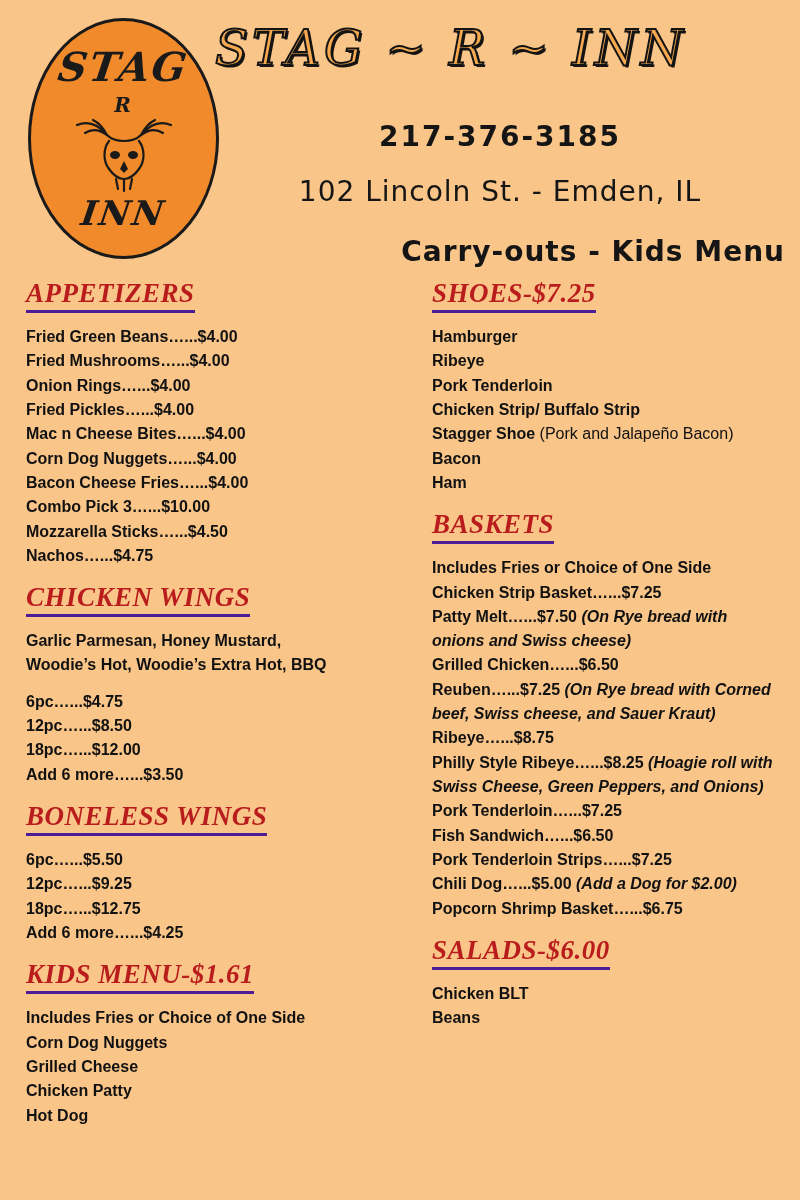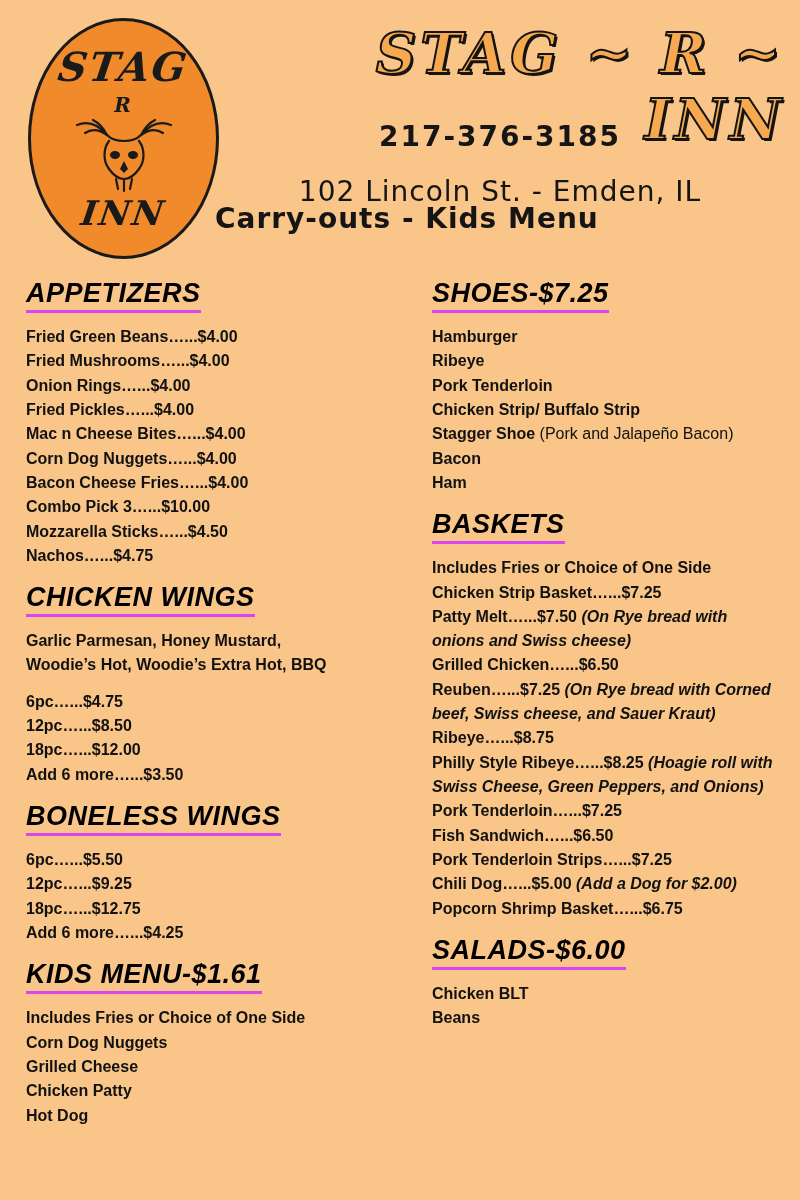--- a/index.html
+++ b/index.html
@@ -66,25 +66,25 @@
     left: 50%;
     top: 96px;
     transform: translateX(-50%);
   }
 
   .title {
     position: absolute;
     left: 215px;
     top: 20px;
     width: 570px;
-    text-align: right;
+    text-align: left;
     font-family: "DejaVu Serif", serif;
     font-style: italic;
-    font-weight: bold;
-    font-size: 56px;
+    font-weight: normal;
+    font-size: 48px;
     letter-spacing: 4px;
     color: #f6a94f;
     -webkit-text-stroke: 2px #141414;
     text-shadow: 2px 2px 0 #141414;
   }
   .phone {
     position: absolute;
     left: 215px;
     top: 120px;
     width: 570px;
@@ -103,23 +103,23 @@
     text-align: center;
     font-family: "DejaVu Sans", sans-serif;
     font-weight: normal;
     font-size: 28px;
     letter-spacing: 1px;
     color: #151515;
   }
   .carry {
     position: absolute;
     left: 215px;
-    top: 202px;
-    width: 570px;
-    text-align: left;
+    top: 235px;
+    width: 570px;
+    text-align: right;
     font-family: "DejaVu Sans", sans-serif;
     font-weight: bold;
     font-size: 28px;
     letter-spacing: 1px;
     color: #151515;
   }
 
   
   .columns {
     position: absolute;
@@ -128,28 +128,28 @@
     width: 800px;
   }
   .col {
     position: absolute;
     top: 0;
   }
   .col-left { left: 26px; width: 380px; }
   .col-right { left: 432px; width: 350px; }
 
   .section-title {
-    font-family: Liberation Sans, sans-serif;
+    font-family: Liberation Serif, serif;
     font-style: italic;
     font-weight: bold;
     font-size: 27px;
     letter-spacing: 0.5px;
-    color: #000000;
+    color: #b91c1c;
     display: inline-block;
-    border-bottom: 3px solid #d946ef;
+    border-bottom: 3px solid #4c1d95;
     padding-bottom: 1px;
     margin: 0 0 12px 0;
   }
   .section + .section { margin-top: 14px; }
 
   .item {
     font-size: 16px;
     font-weight: bold;
     line-height: 1.52;
     color: #111;

